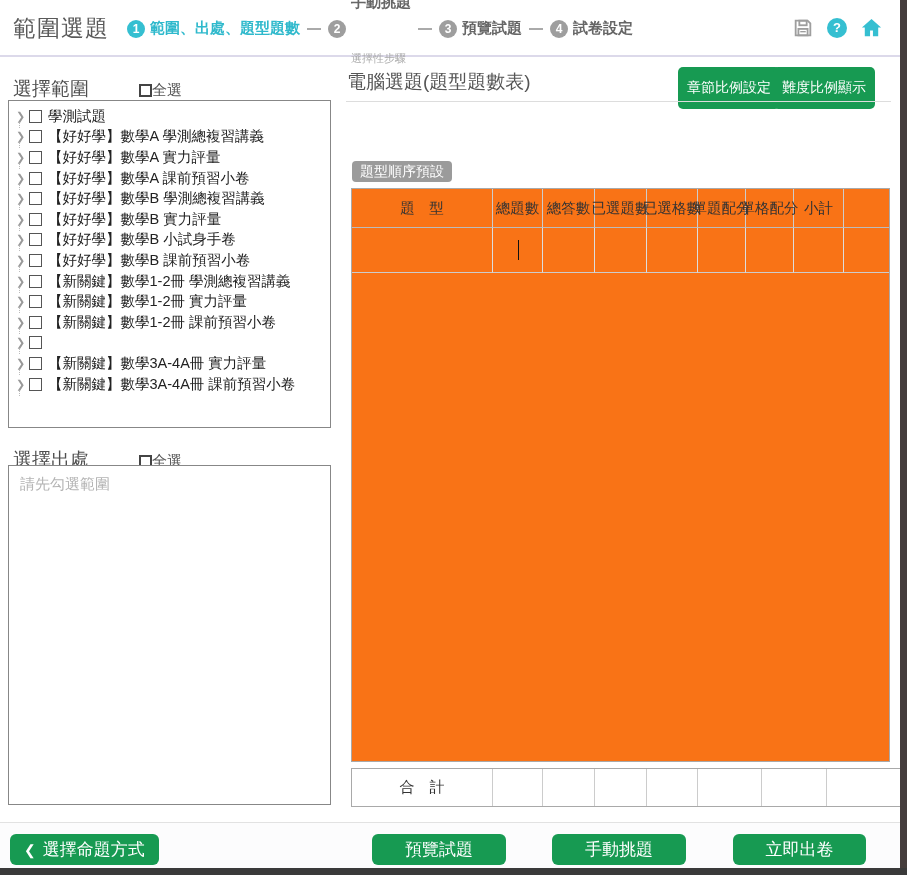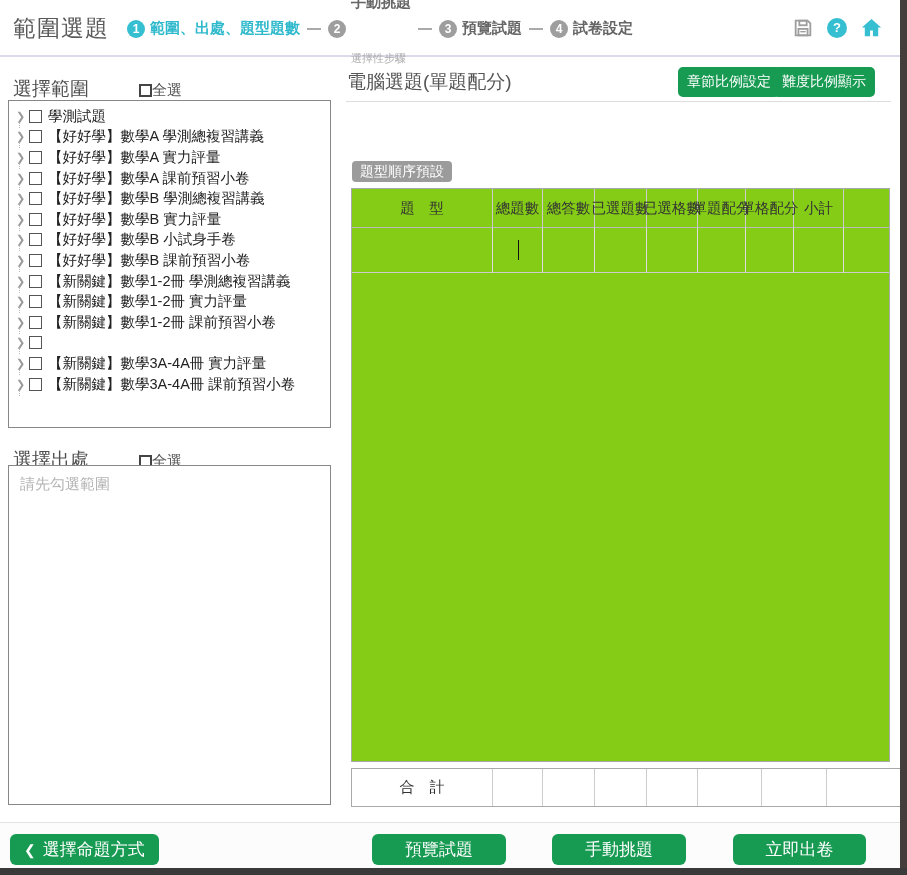--- a/index.html
+++ b/index.html
@@ -32,25 +32,25 @@
   .cb { width:13px; height:13px; border:2px solid #444; background:#fff; flex:none; }
   .tree-box { position:absolute; left:8px; top:100px; width:323px; height:328px; border:1px solid #878787; background:#fff; padding-top:5px; overflow:hidden; }
   .tree-item { display:flex; align-items:center; height:20.6px; padding-left:7px; font-size:14.5px; color:#222; white-space:nowrap; }
   .tree-item .chev { color:#999; font-size:11px; width:13px; flex:none; position:relative; }
   .tree-item .chev::after { content:""; position:absolute; left:3px; top:13px; height:5px; border-left:1px dotted #bbb; }
   .tree-item .cb { width:13px; height:13px; border:1.5px solid #555; margin-right:6px; }
   .source-box { position:absolute; left:8px; top:465px; width:323px; height:340px; border:1px solid #878787; background:#fff; padding:9px 11px; font-size:15px; color:#b3b3b3; }
 
   
   .rp-title { position:absolute; left:347px; top:69px; font-size:19px; color:#555; }
-  .btn-green-sm { position:absolute; top:67px; height:30px; background:#179a52; color:#fff; font-size:14px; border:none; border-radius:5px; padding:0 9px; font-family:Liberation Sans, sans-serif; }
+  .btn-green-sm { position:absolute; top:67px; height:42px; background:#179a52; color:#fff; font-size:14px; border:none; border-radius:5px; padding:0 9px; font-family:Liberation Sans, sans-serif; }
   .rp-divider { position:absolute; left:346px; top:101px; width:545px; height:1px; background:#ddd; }
   .chip { position:absolute; left:352px; top:161px; height:21px; background:#9b9b9b; color:#fff; font-size:14px; border:none; border-radius:4px; padding:0 8px; font-family:Liberation Serif, serif; }
 
-  .qtable { position:absolute; left:351px; top:188px; width:539px; height:574px; border:1px solid #a9a9a9; background:#84cc16; }
+  .qtable { position:absolute; left:351px; top:188px; width:539px; height:574px; border:1px solid #a9a9a9; background:#f97316; }
   .trow { display:grid; grid-template-columns:141px 50px 52px 52px 51px 48px 48px 50px 45px; }
   .thead .tcell { height:39px; border-bottom:1px solid #bbb; border-right:1px solid #ccc; display:flex; align-items:center; justify-content:center; font-size:14.5px; color:#333; white-space:nowrap; overflow:visible; }
   .thead .tcell:last-child { border-right:none; }
   .tbody .tcell { height:45px; border-bottom:1px solid #ccc; border-right:1px solid #ddd; position:relative; }
   .tbody .tcell:last-child { border-right:none; }
   .caret { position:absolute; left:50%; top:12px; width:1.5px; height:20px; background:#111; }
 
   .totals { position:absolute; left:351px; top:768px; width:620px; height:39px; border:1px solid #a9a9a9; background:#fff; display:grid; grid-template-columns:141px 50px 52px 52px 51px 64px 65px 63px; }
   .totals .tcell { border-right:1px solid #ccc; display:flex; align-items:center; justify-content:center; font-size:15px; color:#333; }
   .totals .tcell:last-child { border-right:none; }
@@ -193,21 +193,21 @@
   <div class="section-label" style="left:13px; top:447px;">選擇出處</div>
   <div class="selectall" style="left:139px; top:452px;">
     <span class="cb"></span>
     <span>全選</span>
   </div>
 
   <div class="source-box">
     <span>請先勾選範圍</span>
   </div>
 
-  <div class="rp-title">電腦選題(單題配分)</div>
+  <div class="rp-title">電腦選題(題型題數表)</div>
   <button class="btn-green-sm" style="right:127px;">章節比例設定</button>
   <button class="btn-green-sm" style="right:32px;">難度比例顯示</button>
   <div class="rp-divider"></div>
   <button class="chip">題型順序預設</button>
 
   <div class="qtable">
     <div class="trow thead">
         <div class="tcell">題　型</div>
         <div class="tcell">總題數</div>
         <div class="tcell">總答數</div>

